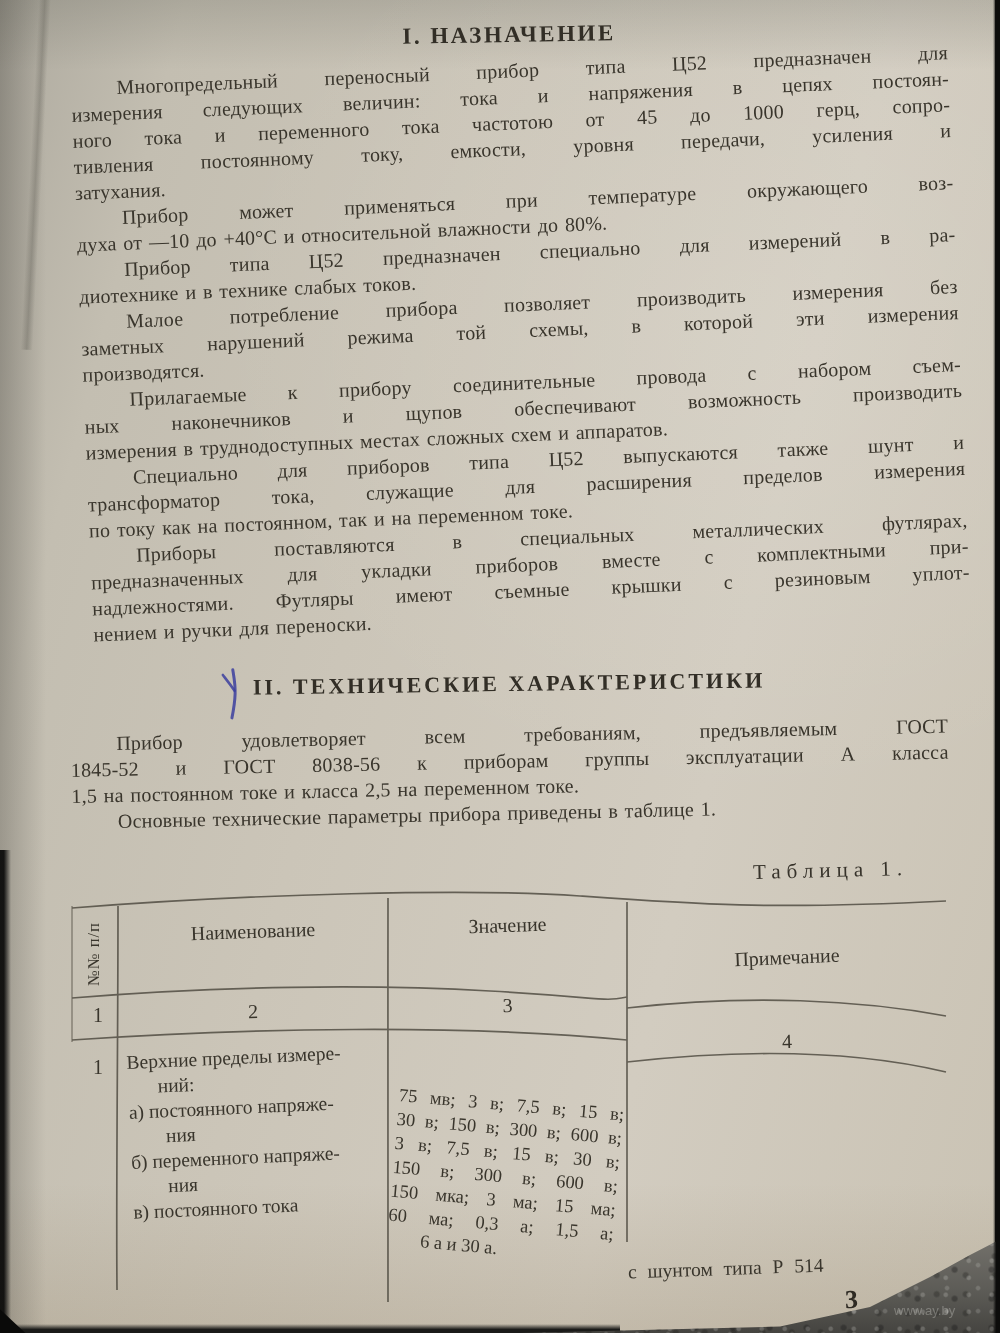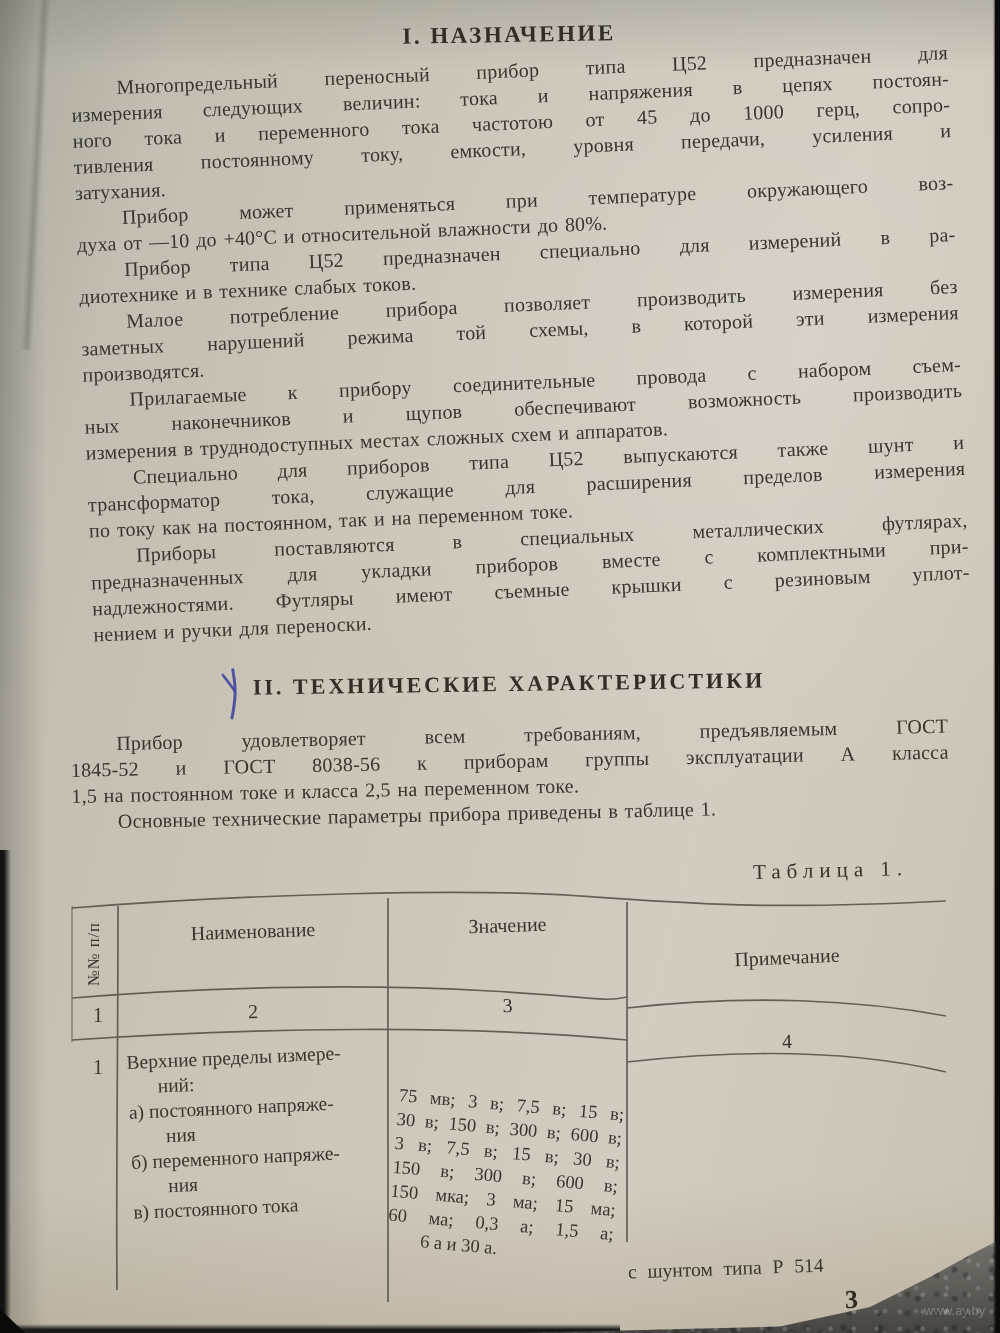--- a/index.html
+++ b/index.html
@@ -108,21 +108,21 @@
   .cell-value .tline:last-child{text-align-last:left;margin-left:34px;}
   .cell-note{
     left:558px;top:366px;width:310px;font-size:19.5px;word-spacing:6px;
     transform:rotate(-2deg);
   }
   .pageno{
     position:absolute;left:845px;top:1285px;z-index:17;
     font-size:26px;font-weight:bold;color:#2e2a23;transform:rotate(-2deg);
   }
   .watermark{
-    position:absolute;left:924px;top:1303px;z-index:18;
+    position:absolute;left:894px;top:1303px;z-index:18;
     font-family:"Liberation Sans",sans-serif;font-size:13px;color:rgba(235,235,230,0.30);
   }
 </style>
 </head>
 <body>
 
 <div class="paper"></div>
 <div class="crease"></div>
 <div class="left-shade"></div>
 

